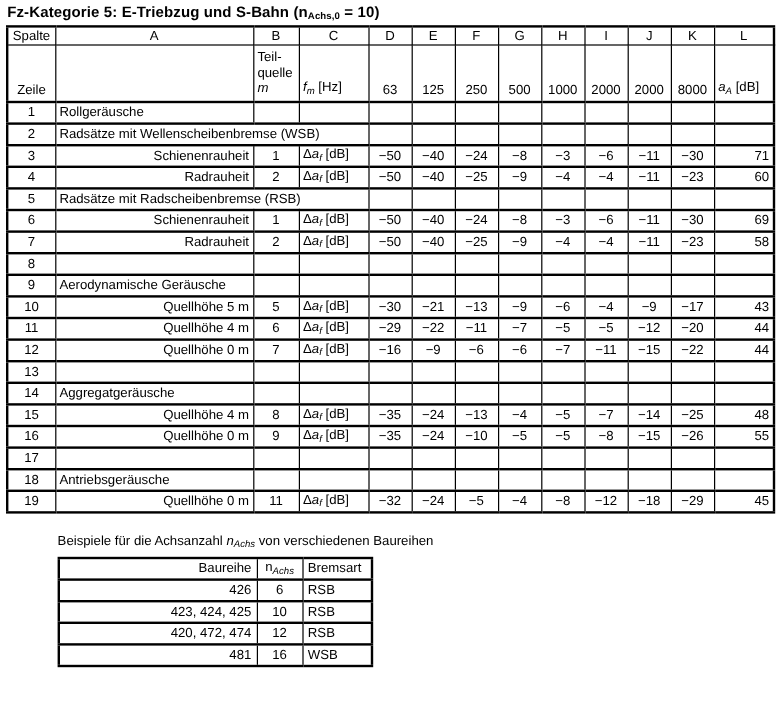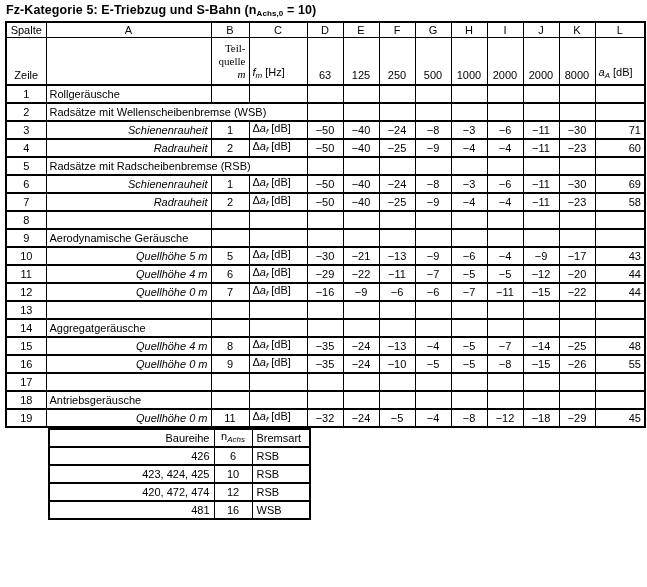--- a/index.html
+++ b/index.html
@@ -23,27 +23,27 @@
   .main thead tr.letters th { height:14px; border-bottom-width:1px; text-align:center; }
   .main thead tr.units th { height:44px; vertical-align:bottom; padding-bottom:2px; border-top-width:1px; }
   .main tbody td { height:16px; }
 
   .c  { text-align:center; }
   .l  { text-align:left; }
   .r  { text-align:right; }
   .bold { font-weight:bold; }
   .section-label { font-weight:bold; text-align:left; padding-left:4px;margin-left:40px; }
   .sub-label { text-align:left; padding-left:9px; }
-  .item-label { text-align:right; padding-right:4px;font-style:italic; }
+  .item-label { text-align:right; padding-right:4px; }
   .delta-cell { text-align:left; padding-left:2px; }
   .sum-cell { text-align:right; font-weight:bold; }
 
   .it { font-style:italic; }
   .sb { font-size:8px; vertical-align:-2px; }
-  .teilquelle { vertical-align:middle !important; text-align:right; line-height:14px; padding-bottom:0 !important;font-family:Liberation Serif, serif; }
+  .teilquelle { vertical-align:middle !important; text-align:left; line-height:14px; padding-bottom:0 !important; }
 
   .caption { margin:17px 0 6px 43px; white-space:nowrap; }
 
   .axles { border:2px solid #000; margin-left:43px; }
   .axles th, .axles td {
     border:1px solid #000;
     border-top-width:2px; border-bottom-width:2px;
     padding:0 4px; height:16px; overflow:hidden; white-space:nowrap;
     font-weight:normal; line-height:13px;
   }
@@ -385,20 +385,21 @@
           <td class="c">−4</td>
           <td class="c">−8</td>
           <td class="c">−12</td>
           <td class="c">−18</td>
           <td class="c">−29</td>
           <td class="sum-cell">45</td>
         </tr>
       </tbody>
   </table>
 
+  <div class="caption"><span>Beispiele für die Achsanzahl </span><span class="it">n</span><span class="sb it">Achs</span><span> von verschiedenen Baureihen</span></div>
 
   <table class="axles">
     <colgroup>
       <col style="width:165px">
         <col style="width:38px">
         <col style="width:58px">
     </colgroup>
     <thead>
       <tr>
         <th class="r">Baureihe</th>

